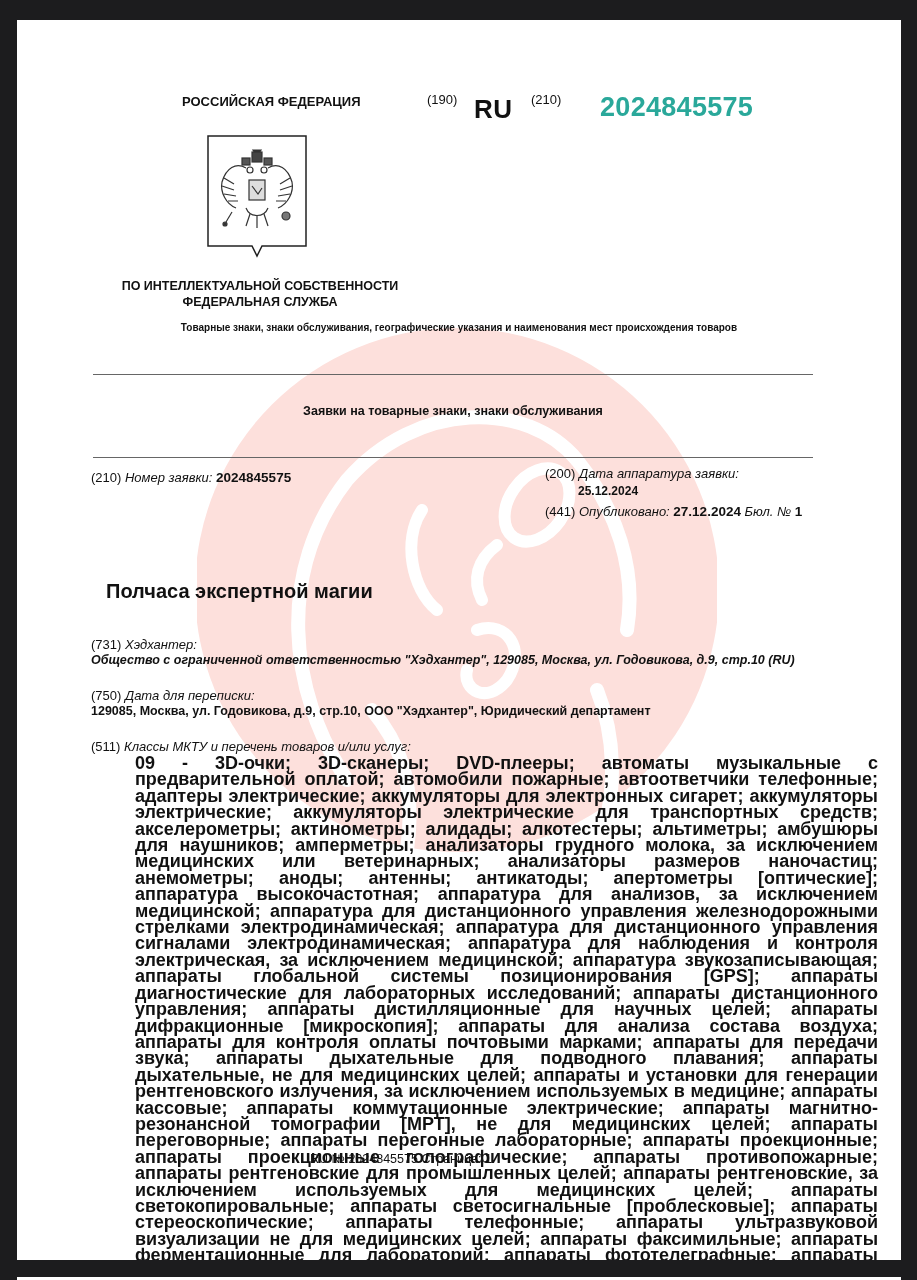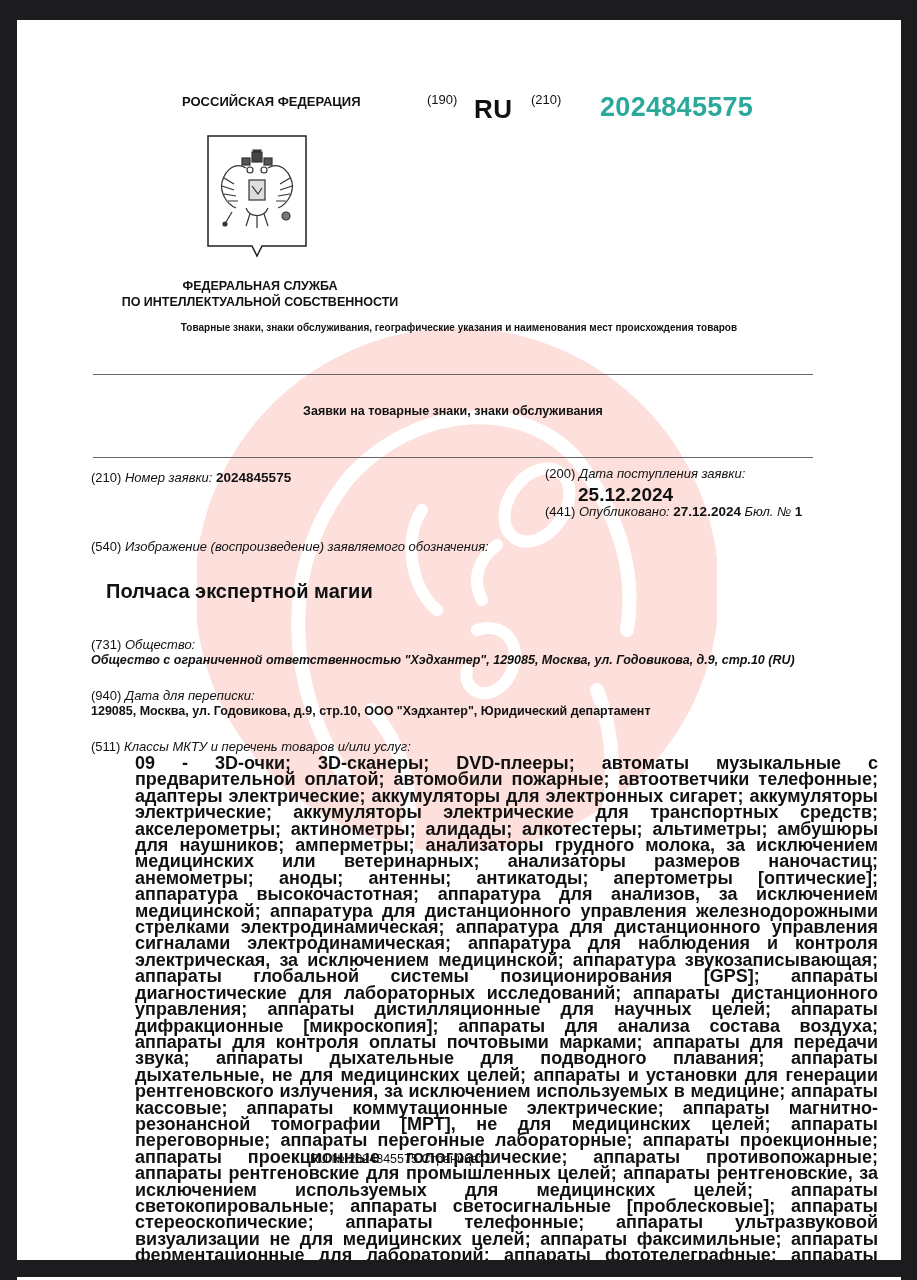--- a/index.html
+++ b/index.html
@@ -42,21 +42,21 @@
   .rule { left: 76px; width: 720px; height: 0; border-top: 1.5px solid #666; }
   .rule1 { top: 354px; }
   .rule2 { top: 437px; }
   .section-title { left: 76px; top: 384px; width: 720px; text-align: center; font-weight: bold; font-size: 12.5px; }
   .field { font-size: 13px; }
   .field .code { font-style: normal; }
   .field .lbl { font-style: italic; margin-top: 14px; }
   .field .val { font-weight: bold; font-size: 13.5px; }
   .f210 { left: 74px; top: 450px; }
   .f200 { left: 528px; top: 446px; }
-  .f200-date { left: 561px; top: 464px; font-weight: bold; font-size: 19px; }
+  .f200-date { left: 561px; top: 464px; font-weight: bold; font-size: 12px; }
   .f441 { left: 528px; top: 484px; }
   .f540 { left: 74px; top: 519px; }
   .mark { left: 89px; top: 560px; font-weight: bold; font-size: 20px; }
   .f731-label { left: 74px; top: 617px; }
   .f731-val { left: 74px; top: 633px; font-weight: bold; font-size: 12.5px; font-style: italic; }
   .f750-label { left: 74px; top: 668px; }
   .f750-val { left: 74px; top: 684px; font-weight: bold; font-size: 12.5px; }
   .f511-label { left: 74px; top: 719px; }
   .goods {
     left: 70px; top: 735px; width: 743px;
@@ -106,64 +106,60 @@
       <path d="M46 52 l6 8 l4 -6"></path>
       <path d="M40 74 C 44 84, 58 84, 62 74"></path>
       <path d="M44 80 l-4 12 M51 82 v12 M58 80 l4 12"></path>
       <path d="M26 78 l-6 10"></path>
         <circle cx="19" cy="90" r="2" fill="#333"></circle>
       <circle cx="80" cy="82" r="4" fill="#777"></circle>
     </g>
   </svg>
 
   <div class="abs agency">
+    <div>ПО ИНТЕЛЛЕКТУАЛЬНОЙ СОБСТВЕННОСТИ</div>
     <div>ФЕДЕРАЛЬНАЯ СЛУЖБА</div>
-    <div>ПО ИНТЕЛЛЕКТУАЛЬНОЙ СОБСТВЕННОСТИ</div>
   </div>
 
   <div class="abs subtitle">Товарные знаки, знаки обслуживания, географические указания и наименования мест происхождения товаров</div>
 
   <div class="abs rule rule1"></div>
   <div class="abs section-title">Заявки на товарные знаки, знаки обслуживания</div>
   <div class="abs rule rule2"></div>
 
   <div class="abs field f210">
     <span class="code">(210)</span>
     <span class="lbl">Номер заявки:</span>
     <span class="val">2024845575</span>
   </div>
 
   <div class="abs field f200">
     <span class="code">(200)</span>
-    <span class="lbl">Дата поступления заявки:</span>
+    <span class="lbl">Дата аппаратура заявки:</span>
   </div>
   <div class="abs f200-date">25.12.2024</div>
 
   <div class="abs field f441">
     <span class="code">(441)</span>
     <span class="lbl">Опубликовано:</span>
     <span class="val">27.12.2024</span>
     <span class="lbl">Бюл. №</span>
     <span class="val">1</span>
   </div>
 
-  <div class="abs field f540">
-    <span class="code">(540)</span>
-    <span class="lbl">Изображение (воспроизведение) заявляемого обозначения:</span>
-  </div>
   <div class="abs mark">Полчаса экспертной магии</div>
 
   <div class="abs field f731-label">
     <span class="code">(731)</span>
-    <span class="lbl">Общество:</span>
+    <span class="lbl">Хэдхантер:</span>
   </div>
   <div class="abs f731-val">Общество с ограниченной ответственностью "Хэдхантер", 129085, Москва, ул. Годовикова, д.9, стр.10 (RU)</div>
 
   <div class="abs field f750-label">
-    <span class="code">(940)</span>
+    <span class="code">(750)</span>
     <span class="lbl">Дата для переписки:</span>
   </div>
   <div class="abs f750-val">129085, Москва, ул. Годовикова, д.9, стр.10, ООО "Хэдхантер", Юридический департамент</div>
 
   <div class="abs field f511-label">
     <span class="code">(511)</span>
     <span class="lbl">Классы МКТУ и перечень товаров и/или услуг:</span>
   </div>
   <div class="abs goods">09 - 3D-очки; 3D-сканеры; DVD-плееры; автоматы музыкальные с предварительной оплатой; автомобили пожарные; автоответчики телефонные; адаптеры электрические; аккумуляторы для электронных сигарет; аккумуляторы электрические; аккумуляторы электрические для транспортных средств; акселерометры; актинометры; алидады; алкотестеры; альтиметры; амбушюры для наушников; амперметры; анализаторы грудного молока, за исключением медицинских или ветеринарных; анализаторы размеров наночастиц; анемометры; аноды; антенны; антикатоды; апертометры [оптические]; аппаратура высокочастотная; аппаратура для анализов, за исключением медицинской; аппаратура для дистанционного управления железнодорожными стрелками электродинамическая; аппаратура для дистанционного управления сигналами электродинамическая; аппаратура для наблюдения и контроля электрическая, за исключением медицинской; аппаратура звукозаписывающая; аппараты глобальной системы позиционирования [GPS]; аппараты диагностические для лабораторных исследований; аппараты дистанционного управления; аппараты дистилляционные для научных целей; аппараты дифракционные [микроскопия]; аппараты для анализа состава воздуха; аппараты для контроля оплаты почтовыми марками; аппараты для передачи звука; аппараты дыхательные для подводного плавания; аппараты дыхательные, не для медицинских целей; аппараты и установки для генерации рентгеновского излучения, за исключением используемых в медицине; аппараты кассовые; аппараты коммутационные электрические; аппараты магнитно-резонансной томографии [МРТ], не для медицинских целей; аппараты переговорные; аппараты перегонные лабораторные; аппараты проекционные; аппараты проекционные голографические; аппараты противопожарные; аппараты рентгеновские для промышленных целей; аппараты рентгеновские, за исключением используемых для медицинских целей; аппараты светокопировальные; аппараты светосигнальные [проблесковые]; аппараты стереоскопические; аппараты телефонные; аппараты ультразвуковой визуализации не для медицинских целей; аппараты факсимильные; аппараты ферментационные для лабораторий; аппараты фототелеграфные; аппараты электрические для дистанционного зажигания; ареометры для кислот; ареометры для определения плотности соляных растворов; ацидометры; ацидометры для аккумуляторных</div>
 

